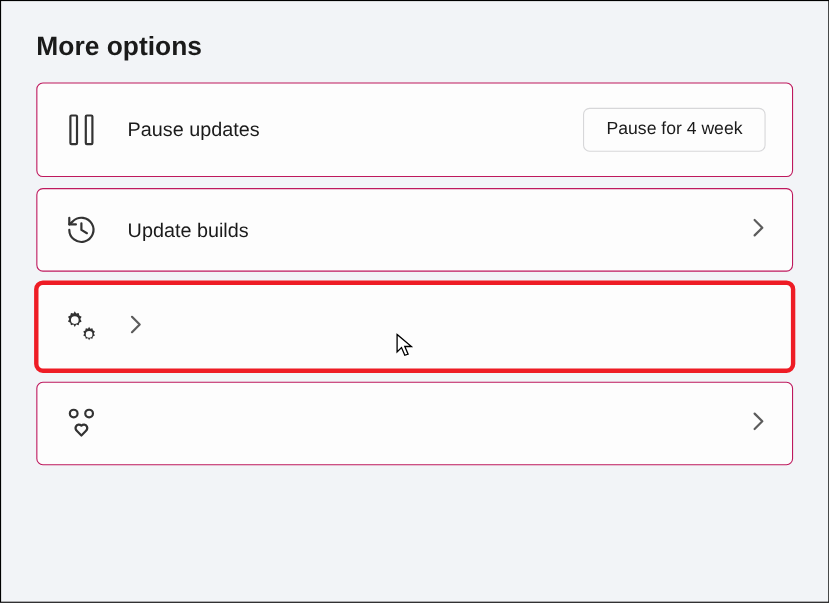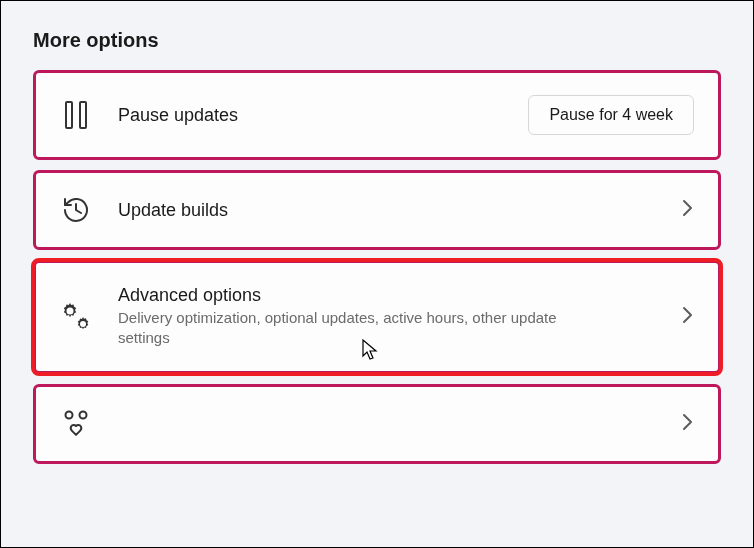--- a/index.html
+++ b/index.html
@@ -10,28 +10,28 @@
     body {
       font-family: "Segoe UI", -apple-system, sans-serif;
       background: #f2f4f7;
       width: 754px;
       height: 548px;
       border: 1px solid #000;
       padding: 28px 32px;
       color: #1a1a1a;
     }
     .section-title {
-      font-size: 20px;
+      font-size: 24px;
       font-weight: 600;
       margin-bottom: 18px;
       color: #1a1a1a;
     }
     .card {
       background: #fdfdfd;
-      border: 3px solid #be185d;
+      border: 1px solid #be185d;
       border-radius: 6px;
       margin-bottom: 10px;
       padding: 22px 24px 22px 18px;
       display: flex;
       align-items: center;
       gap: 20px;
       position: relative;
     }
     .card.highlighted {
       outline: 4px solid #ee1c25;
@@ -126,24 +126,20 @@
       <g transform="translate(3,3)">
         <circle cx="8" cy="8" r="2.5" fill="#fdfdfd"></circle>
         <path d="M8 0l1.2 2.1 2.3-.6.6 2.3L14.2 5l-1.2 2.1L14.2 9.2l-2.1 1.2-.6 2.3-2.3-.6L8 14.2l-1.2-2.1-2.3.6-.6-2.3L1.8 9.2 3 7.1 1.8 5l2.1-1.2.6-2.3 2.3.6L8 0z M8 4.5a3.5 3.5 0 100 7 3.5 3.5 0 000-7z"></path>
       </g>
       <g transform="translate(17,17)">
         <circle cx="7" cy="7" r="2.2" fill="#fdfdfd"></circle>
         <path d="M7 0l1 1.8 2-.5.5 2L12.3 4.3l-1 1.8 1 1.8-1.8 1-.5 2-2-.5L7 12.3l-1-1.8-2 .5-.5-2L1.7 8l1-1.8-1-1.8 1.8-1 .5-2 2 .5L7 0z M7 4a3 3 0 100 6 3 3 0 000-6z"></path>
       </g>
     </svg>
   </div>
-  <div class="card-body">
-    <span class="card-title">Advanced options</span>
-    <span class="card-subtitle">Delivery optimization, optional updates, active hours, other update settings</span>
-  </div>
   <span class="chevron">
     <svg width="14" height="20" viewBox="0 0 14 20" fill="none" stroke="currentColor" stroke-width="2" stroke-linecap="round" stroke-linejoin="round">
       <polyline points="4,3 11,10 4,17"></polyline>
     </svg>
   </span>
   <span class="cursor-graphic">
     <svg width="18" height="24" viewBox="0 0 18 24" fill="white" stroke="black" stroke-width="1.2">
       <path d="M1 1 L1 17 L5 13 L8 20 L11 19 L8 12 L14 12 Z"></path>
     </svg>
   </span>

